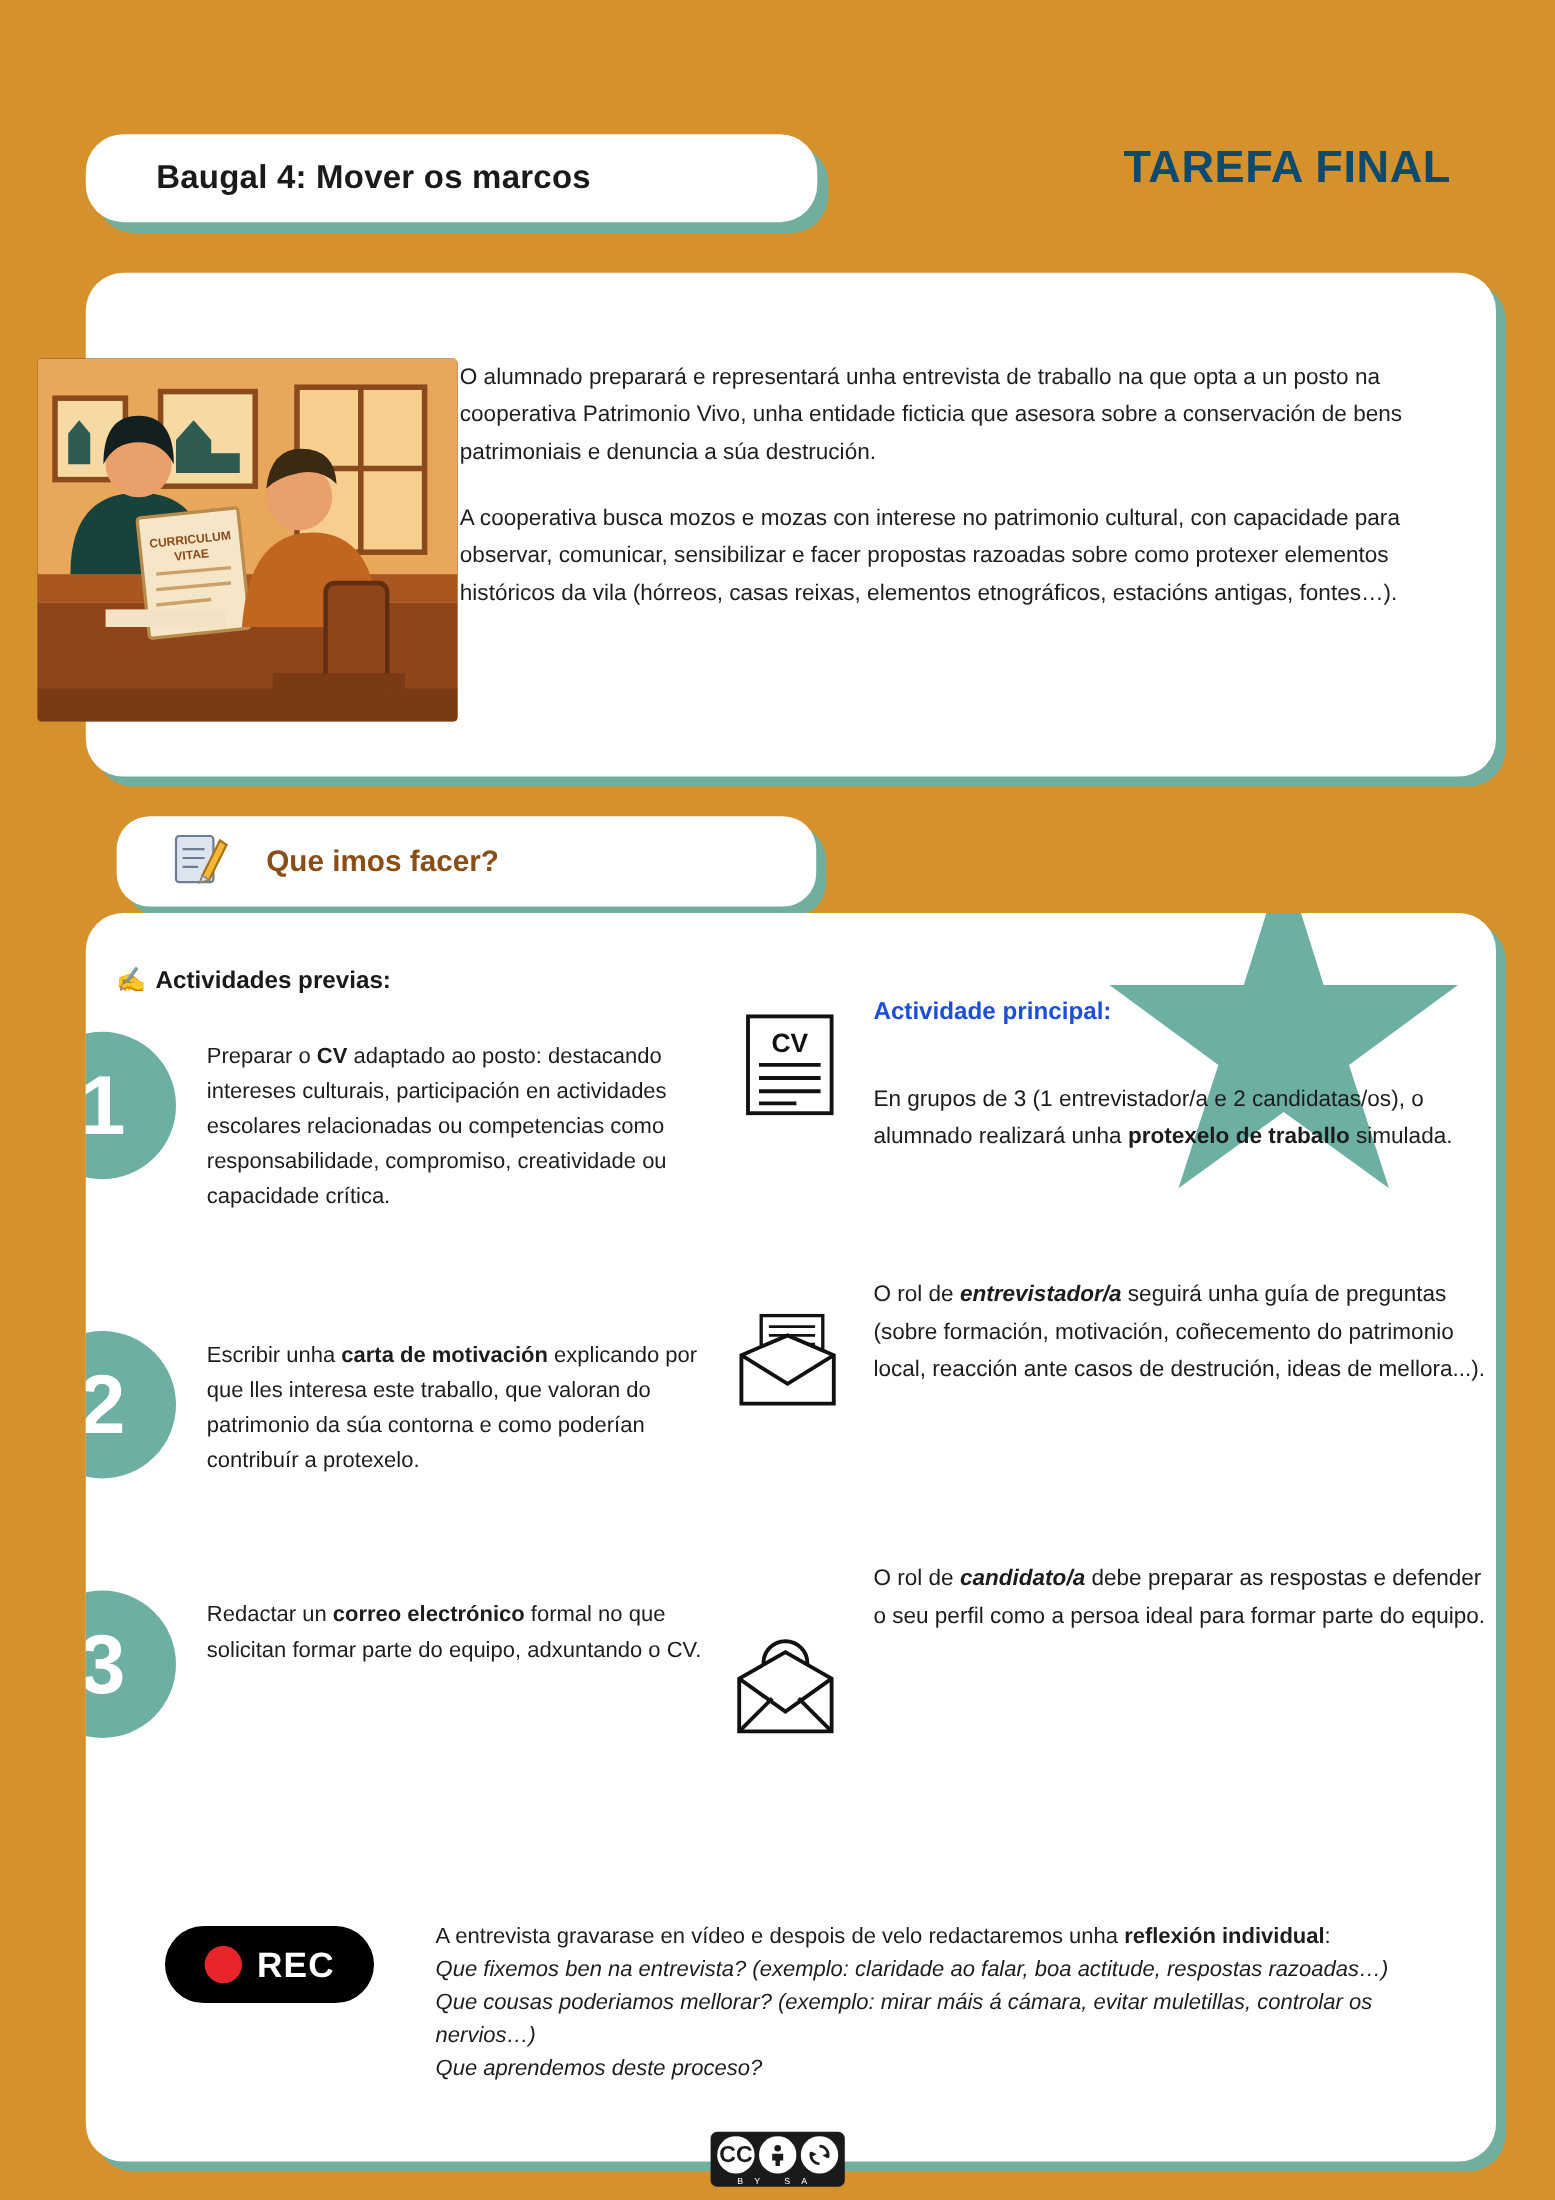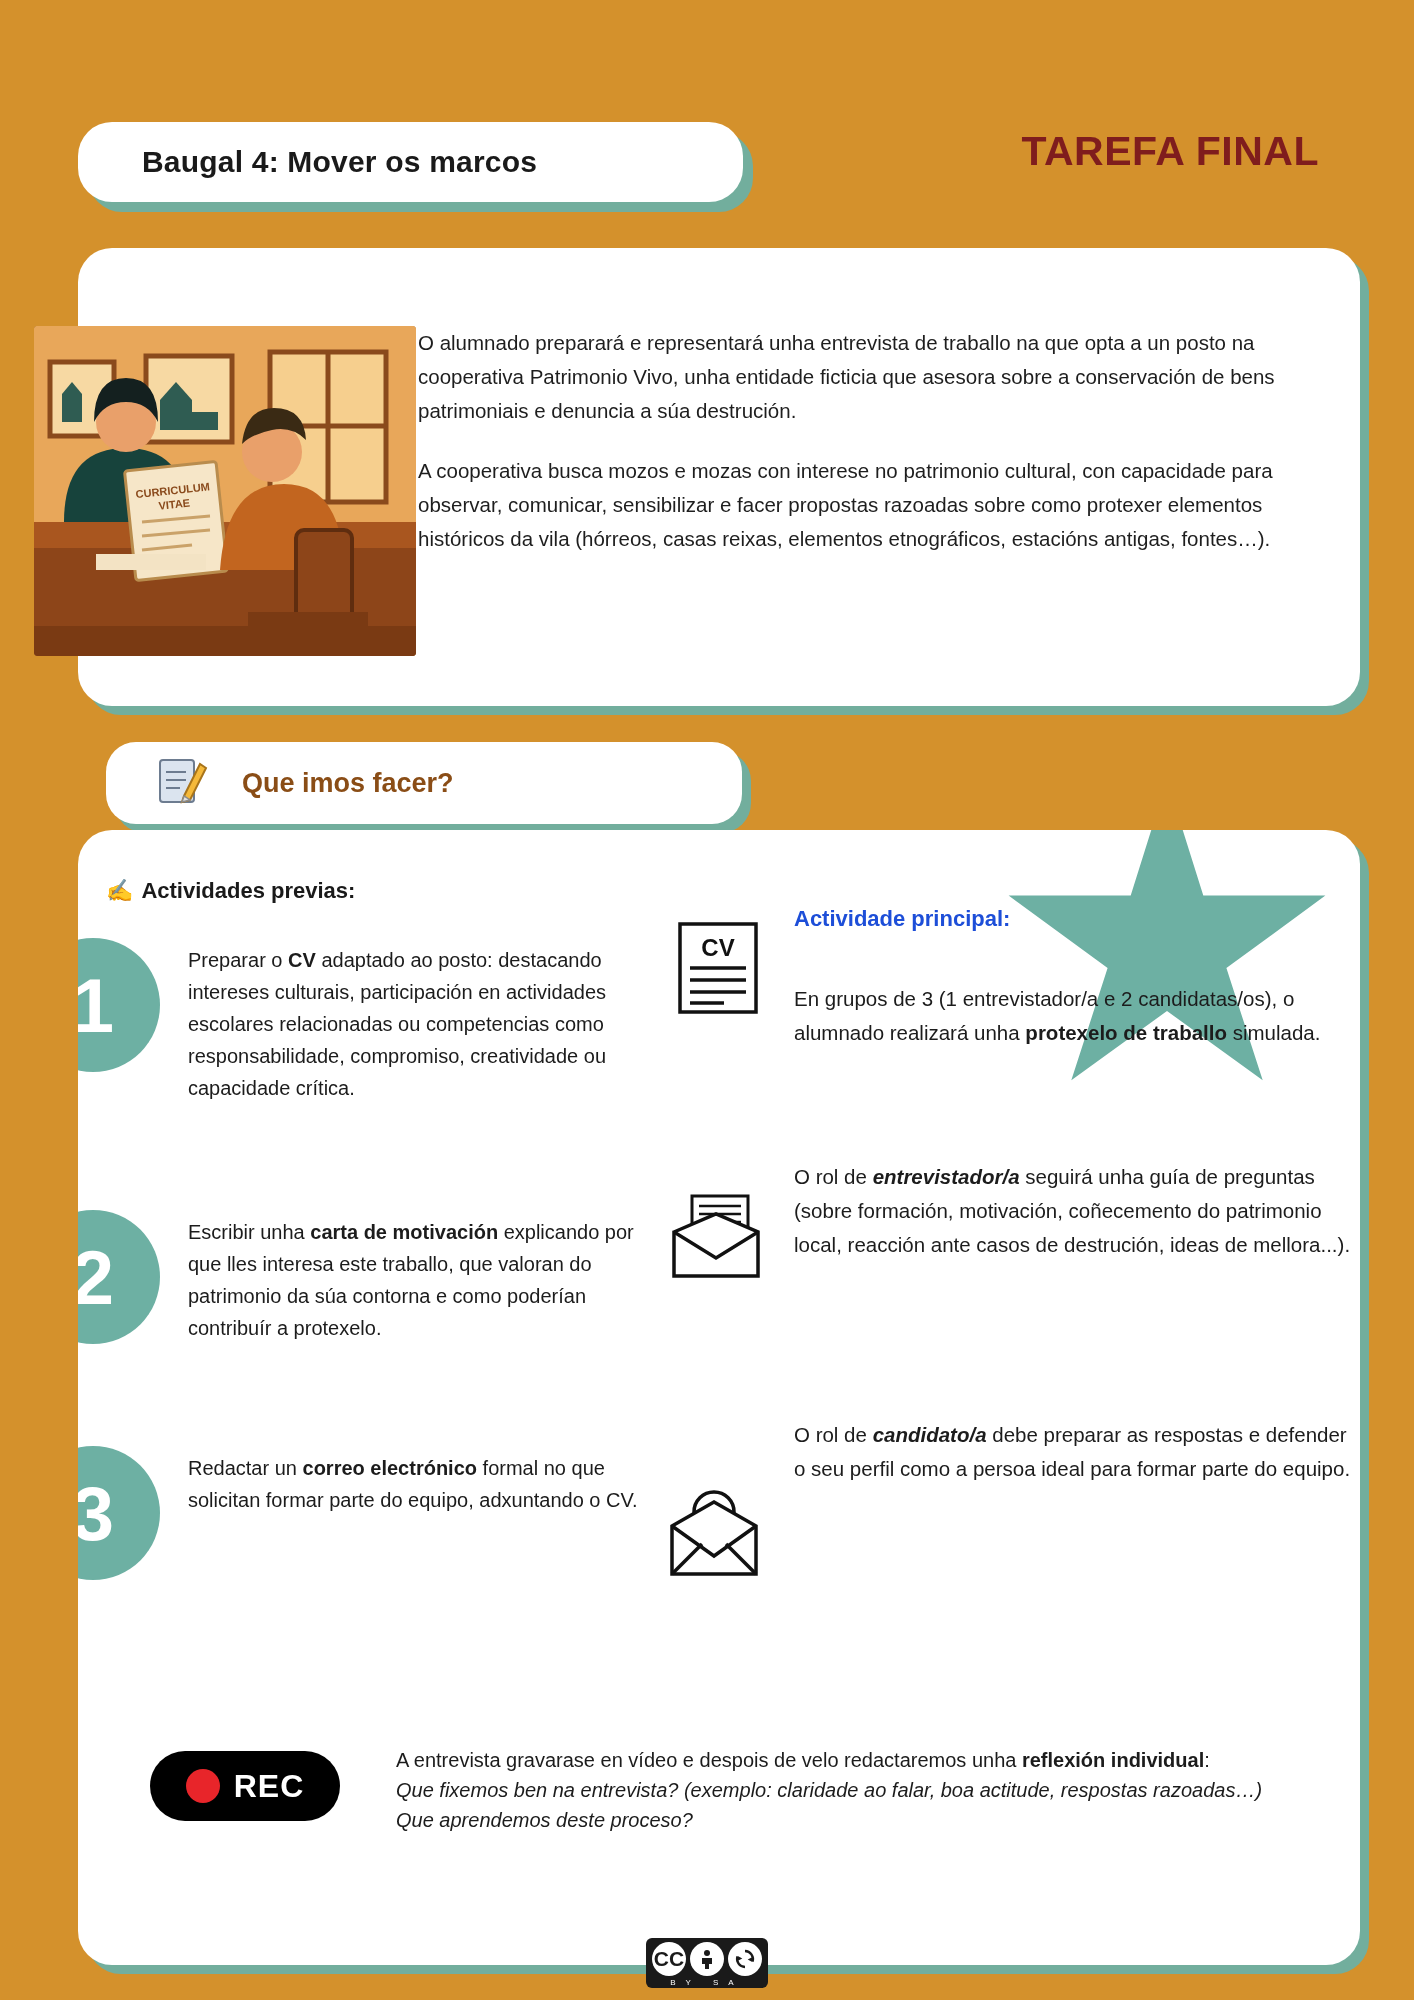--- a/index.html
+++ b/index.html
@@ -42,21 +42,21 @@
     font-weight: bold;
     color: #1a1a1a;
     letter-spacing: .2px;
   }
   .tarefa-final {
     position: absolute;
     right: 95px;
     top: 6px;
     font-size: 41px;
     font-weight: bold;
-    color: #7f1d1d;
+    color: #0c4a6e;
     letter-spacing: .5px;
   }
 
   
   .card {
     position: absolute;
     background: #ffffff;
     border-radius: 34px;
     box-shadow: 9px 9px 0 rgba(109,176,163,0.95);
   }
@@ -463,20 +463,21 @@
   </div>
 
   <div id="rec-block">
     <div class="rec-badge">
       <span class="rec-dot"></span>
       <span class="rec-label">REC</span>
     </div>
     <div class="rec-text">
       <span>A entrevista gravarase en vídeo e despois de velo redactaremos unha </span><b class="bb">reflexión individual</b><span>:</span>
       <span class="qline">Que fixemos ben na entrevista? (exemplo: claridade ao falar, boa actitude, respostas razoadas…)</span>
+      <span class="qline">Que cousas poderiamos mellorar? (exemplo: mirar máis á cámara, evitar muletillas, controlar os nervios…)</span>
       <span class="qline">Que aprendemos deste proceso?</span>
     </div>
   </div>
 </div>
 
 <div id="cc-badge">
   <div class="cc-wrap">
     <span class="cc-circle">CC</span>
     <span class="cc-circle">
       <svg width="22" height="22" viewBox="0 0 22 22" xmlns="http://www.w3.org/2000/svg">

